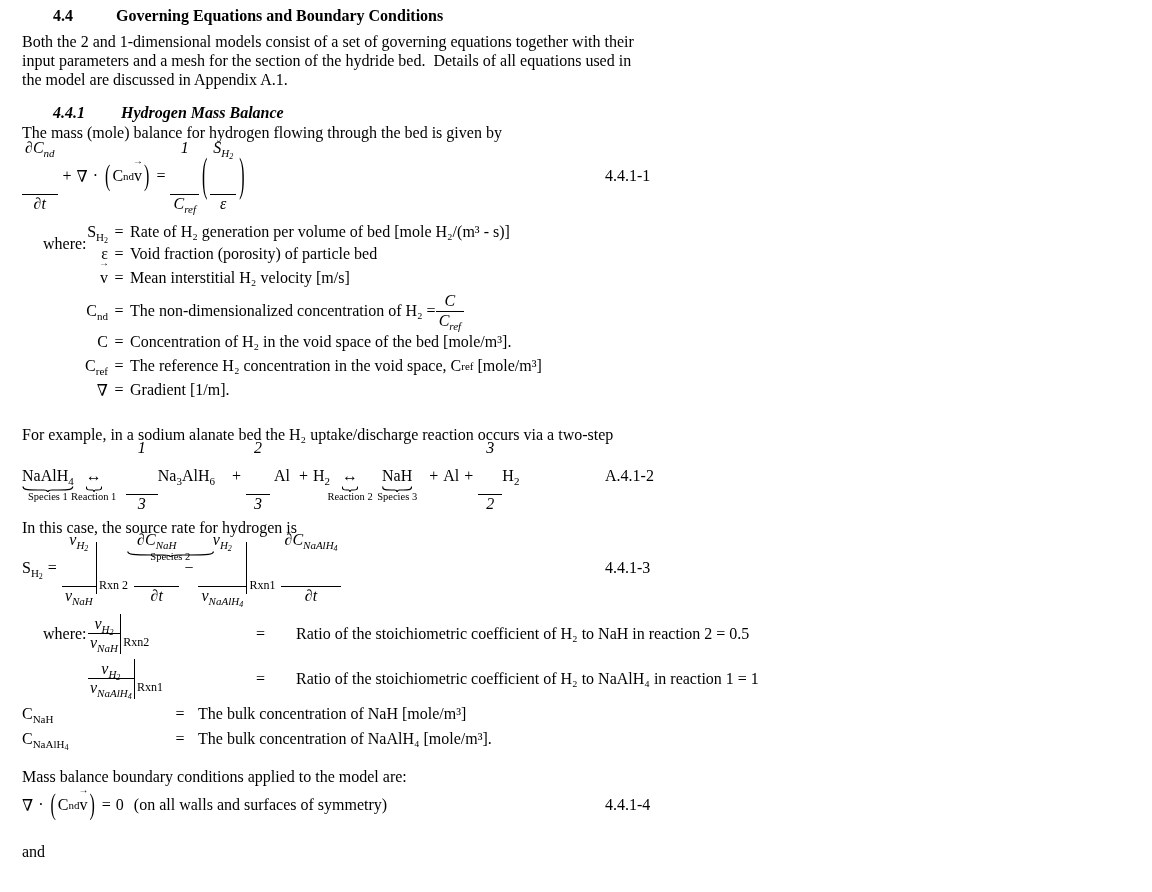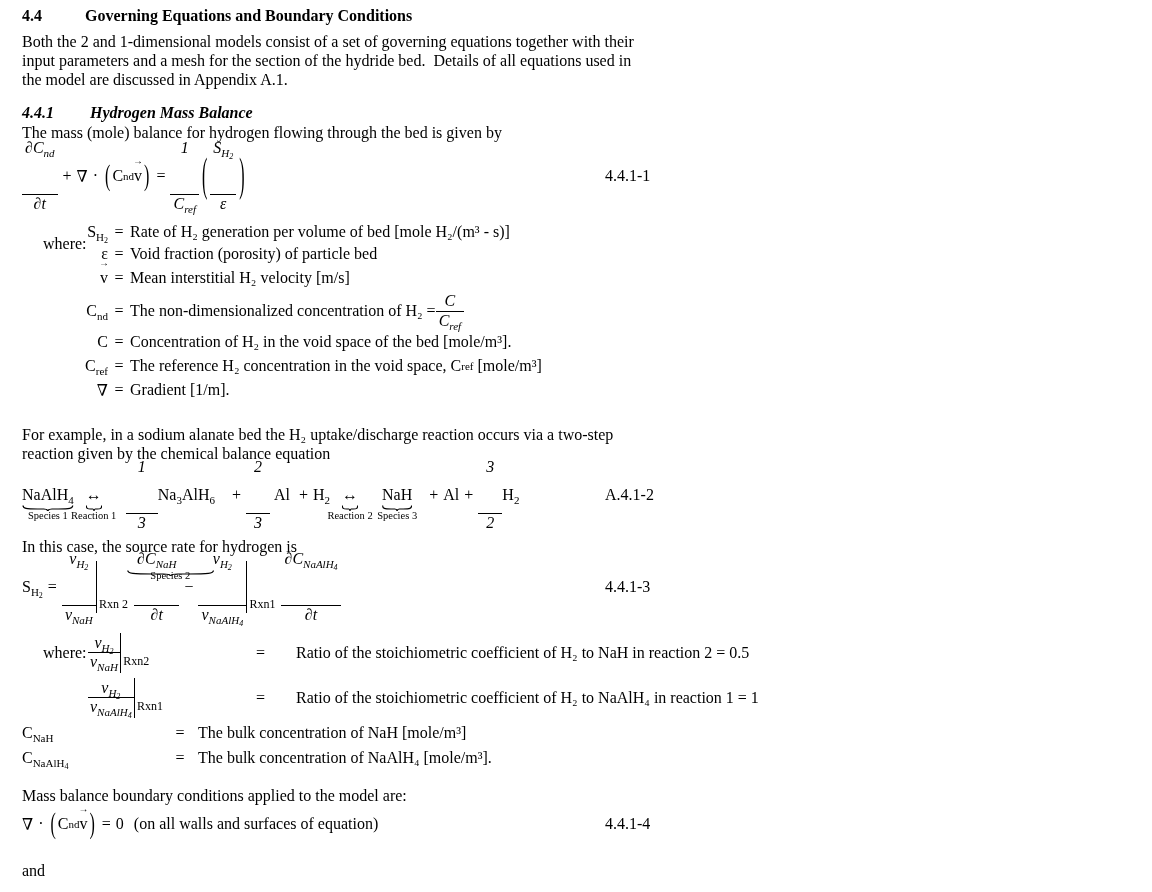--- a/index.html
+++ b/index.html
@@ -6,21 +6,21 @@
   html,body { margin:0; padding:0; }
   body {
     width:1152px; height:892px; overflow:hidden;
     background:#ffffff; color:#000000;
     font-family:"Liberation Serif","DejaVu Serif",serif;
     font-size:16px;
   }
   .page { position:relative; width:1152px; height:892px; padding:6px 0 0 22px; }
   .line { line-height:19px; white-space:pre; }
   .hrow { display:flex; line-height:20px; }
-  .hnum { font-weight:bold; }
+  .hnum { font-weight:bold;margin-left:31px; }
   .h-main .hnum { width:63px; }
   .h-main .htitle { font-weight:bold;text-align:center; }
   .h-sub { margin-top:14px; }
   .h-sub .hnum { width:68px; font-style:italic; }
   .h-sub .htitle { font-weight:bold; font-style:italic; }
   .para { margin-top:6px; }
 
   
   .eqrow { position:relative; display:flex; align-items:center; white-space:pre; }
   .eqlabel { position:absolute; left:583px; top:50%; transform:translateY(-50%); }
@@ -171,21 +171,20 @@
     </div>
     <div class="w1row">
       <span class="w1term">∇</span>
       <span class="w1eq">=</span>
       <span class="w1desc">Gradient [1/m].</span>
     </div>
   </div>
 
   <div class="para p2-block">
     <div class="line">For example, in a sodium alanate bed the H₂ uptake/discharge reaction occurs via a two-step</div>
-    <div class="line">reaction given by the chemical balance equation</div>
   </div>
 
   <div class="eqrow chemrow">
     <span class="chem-item">
       <span><span>NaAlH</span><sub>4</sub></span>
       <svg class="ubrace" viewBox="0 0 100 12" preserveAspectRatio="none">
           <path d="M2,1 C2,7 8,8 30,8 L42,8 C47,8 49,9 50,12 C51,9 53,8 58,8 L70,8 C92,8 98,7 98,1" fill="none" stroke="#000" stroke-width="1.2" vector-effect="non-scaling-stroke"></path>
         </svg>
       <span class="ulabel">Species 1</span>
     </span>
@@ -311,19 +310,19 @@
 
   <div class="eqrow eq4-row">
     <span class="tok">∇</span>
     <span class="op">·</span>
     <span class="pstr p2">(</span>
     <span class="tok">C</span><sub>nd</sub>
     <span class="vec tok"><span class="varrow">→</span><span>v</span></span>
     <span class="pstr p2">)</span>
     <span class="op">=</span>
     <span class="tok">0</span>
-    <span class="eqnote">(on all walls and surfaces of equation)</span>
+    <span class="eqnote">(on all walls and surfaces of symmetry)</span>
     <span class="eqlabel">4.4.1-4</span>
   </div>
 
   <div class="line and-line">and</div>
 
 </div>
 
 </body></html>

